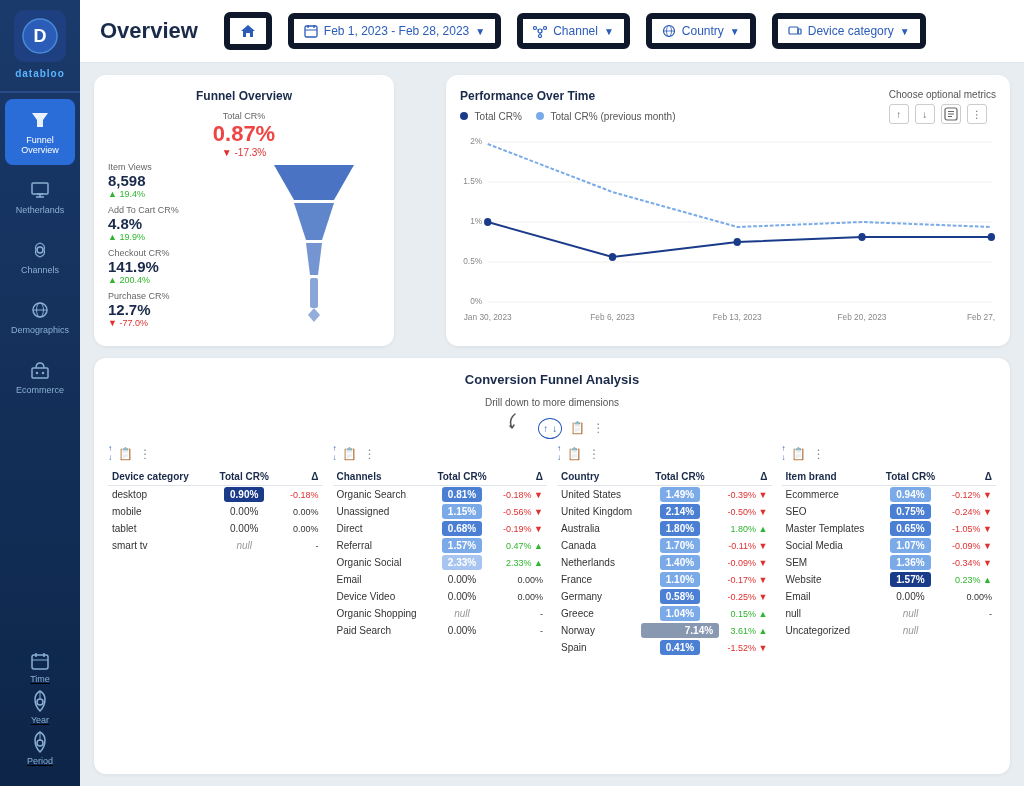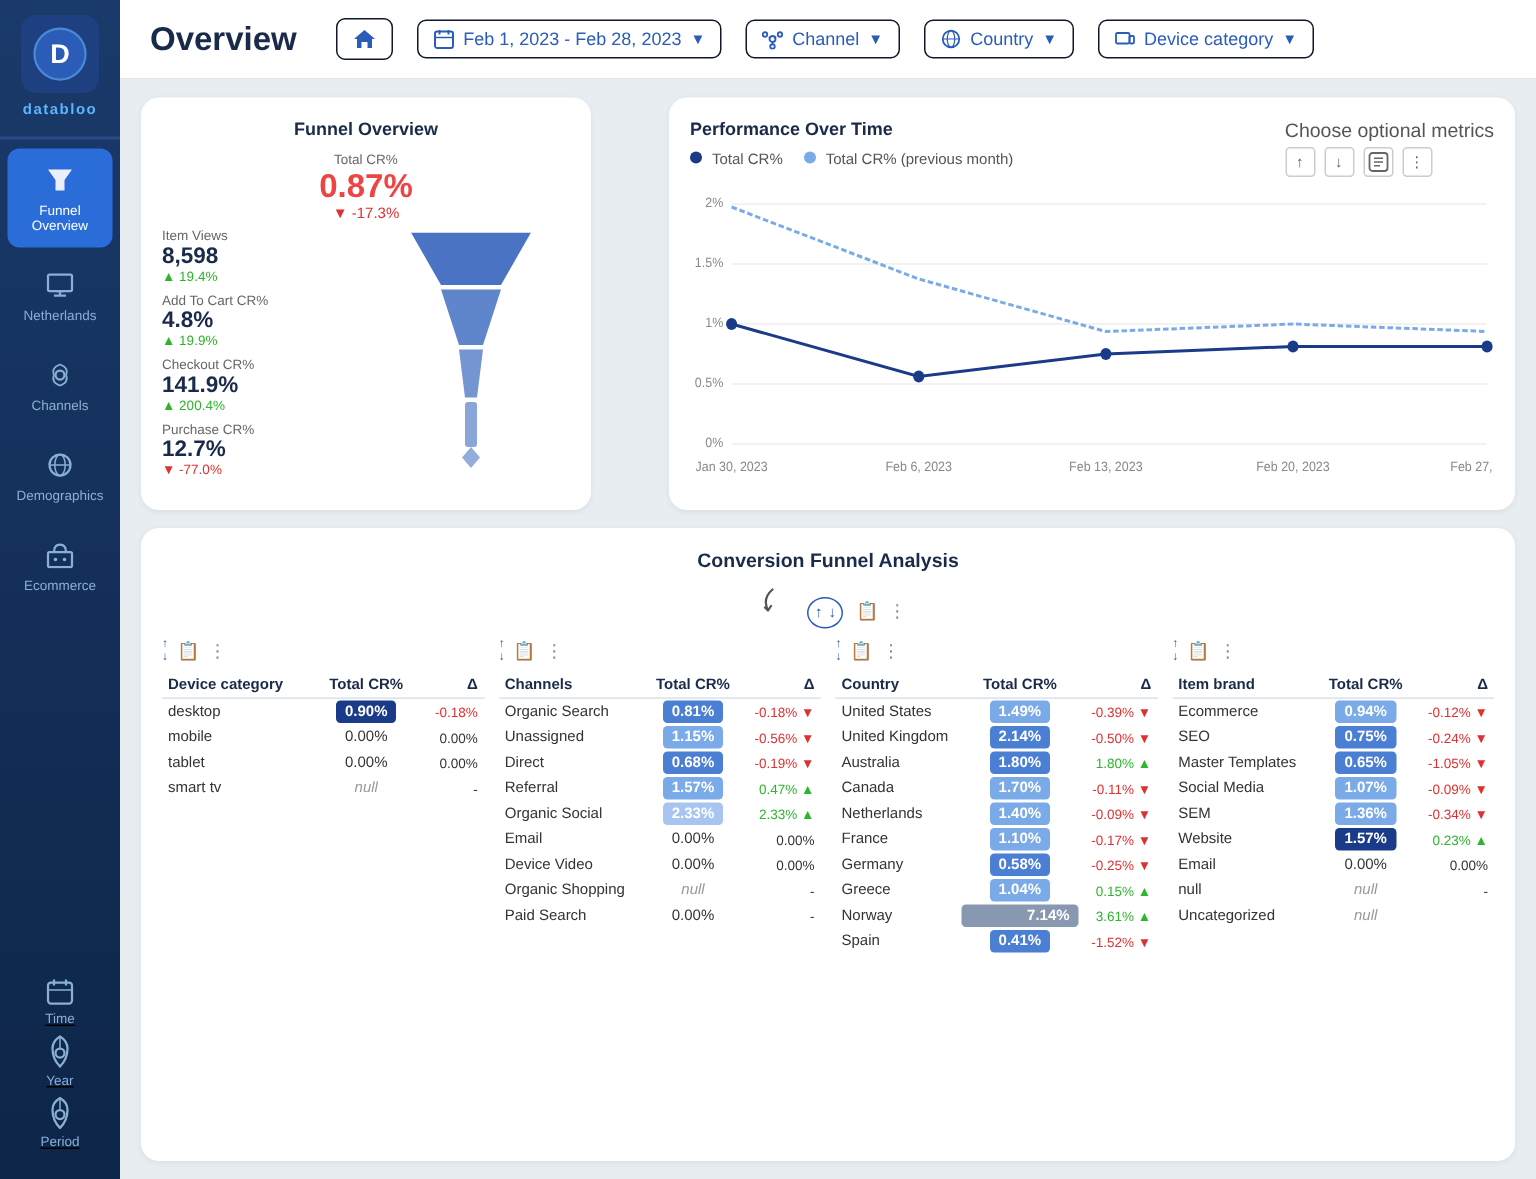--- a/index.html
+++ b/index.html
@@ -105,21 +105,21 @@
       font-size: 22px;
       font-weight: 600;
       color: #1a2a4a;
       margin-right: 10px;
     }
     .header-filter {
       display: flex;
       align-items: center;
       gap: 6px;
       background: white;
-      border: 1px solid #0f172a;
+      border: 6px solid #0f172a;
       border-radius: 6px;
       padding: 5px 10px;
       font-size: 12px;
       color: #2a5cb8;
       cursor: pointer;
       white-space: nowrap;
     }
     .header-filter svg { flex-shrink: 0; }
     .filter-arrow { color: #2a5cb8; font-size: 10px; }
 
@@ -227,21 +227,21 @@
       margin-top: 4px;
     }
     .legend-dot {
       display: inline-block;
       width: 8px;
       height: 8px;
       border-radius: 50%;
       margin-right: 4px;
     }
     .choose-metrics {
-      font-size: 13px;
+      font-size: 10px;
       color: #555;
       text-align: right;
     }
     .perf-actions {
       display: flex;
       gap: 6px;
       align-items: center;
       margin-top: 4px;
     }
     .perf-action-btn {
@@ -609,20 +609,21 @@
             <text x="300" y="188" font-size="9" fill="#888" text-anchor="middle">Feb 13, 2023</text>
             <text x="435" y="188" font-size="9" fill="#888" text-anchor="middle">Feb 20, 2023</text>
             <text x="575" y="188" font-size="9" fill="#888" text-anchor="middle">Feb 27, 2023</text>
           </svg>
         </div>
       </div>
     </div>
 
     <div class="card bottom-section">
       <div class="card-title">Conversion Funnel Analysis</div>
+      <div class="drill-label">Drill down to more dimensions</div>
 
       <div style="text-align:center; margin-bottom:6px;">
         <svg width="30" height="20" viewBox="0 0 30 20">
           <path d="M15,2 Q8,8 12,16 L10,14 M12,16 L14,13" fill="none" stroke="#555" stroke-width="1.5" stroke-linecap="round"></path>
         </svg>
         <div style="display:inline-flex; gap:4px; border:1.5px solid #2a5cb8; border-radius:50%; padding:4px; margin-left:4px;">
           <span style="color:#2a5cb8; font-size:10px; cursor:pointer;">↑</span>
           <span style="color:#2a5cb8; font-size:10px; cursor:pointer;">↓</span>
         </div>
         <span style="font-size:12px; color:#888; margin-left:4px; cursor:pointer;">📋</span>

